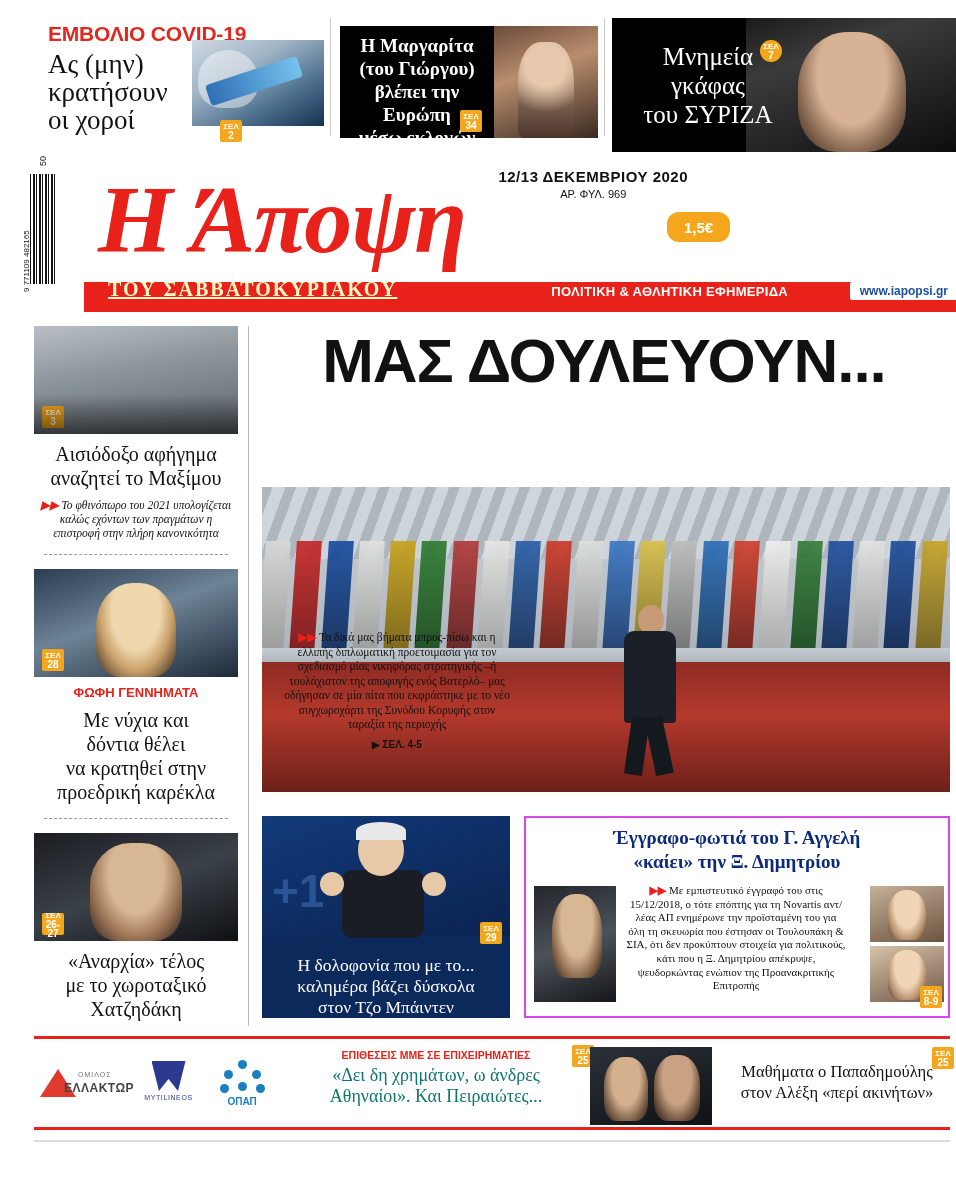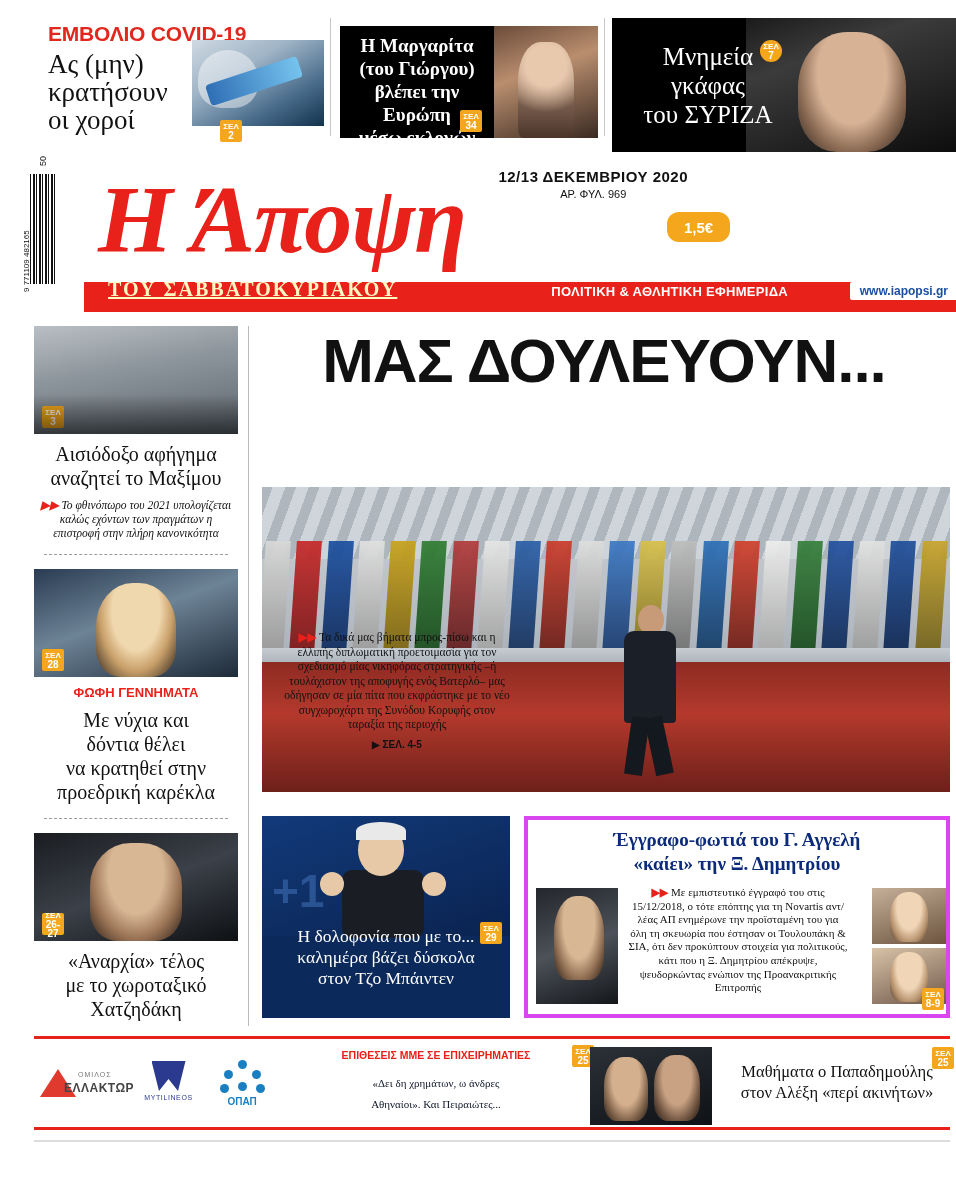--- a/index.html
+++ b/index.html
@@ -248,28 +248,28 @@
   }
   .biden .person .suit {
     position:absolute; left:14px; top:46px; width:82px; height:68px; background:#1a1d23; border-radius:10px;
   }
   .biden .person .hand1, .biden .person .hand2 {
     position:absolute; top:48px; width:24px; height:24px; border-radius:50%; background:#e7c9a8;
   }
   .biden .person .hand1 { left:-8px; }
   .biden .person .hand2 { left:94px; }
   .biden .txt {
-    position:absolute; left:0; bottom:0; width:248px; padding:10px 8px 29px;
+    position:absolute; left:0; bottom:0; width:248px; padding:10px 8px 0;
     color:#fff; text-align:center;
     font-family:"Liberation Serif", serif; font-size:17.5px; line-height:21px;
   }
   .biden .pagetag { position:absolute; right:8px; top:106px; }
 
   
-  .angeli { position:absolute; left:524px; top:816px; width:426px; height:202px; border:4px solid #d946ef; }
+  .angeli { position:absolute; left:524px; top:816px; width:426px; height:202px; border:2px solid #d946ef; }
   .angeli .hd {
     color:#0b2a7a; font-family:"Liberation Serif", serif; font-weight:bold;
     font-size:19px; line-height:24px; text-align:center; padding:8px 6px 4px;
   }
   .angeli .hd .blue2 { color:#0b2a7a; }
   .angeli .row { position:absolute; left:0; top:66px; width:426px; height:130px; }
   .angeli .ph-left {
     position:absolute; left:8px; top:2px; width:82px; height:116px;
     background:linear-gradient(160deg,#23262b 0%,#4c5259 50%,#14161a 100%); overflow:hidden;
   }
@@ -308,21 +308,21 @@
     background:#2b3a8f; clip-path:polygon(0 0,100% 0,78% 100%,50% 60%,22% 100%);
   }
   .logo-mytil .t { font-size:7px; color:#2b3a8f; font-family:"Liberation Sans", sans-serif; letter-spacing:.6px; margin-top:3px; }
   .logo-opap { position:relative; width:62px; height:52px; text-align:center; }
   .logo-opap .dots { position:relative; width:44px; height:34px; margin:0 auto; }
   .logo-opap .dots i { position:absolute; width:9px; height:9px; border-radius:50%; background:#1a7fc1; }
   .logo-opap .t { font-size:10px; color:#1a7fc1; font-weight:bold; font-family:"Liberation Sans", sans-serif; margin-top:2px; }
 
   .bb-mid { position:absolute; left:252px; top:10px; width:300px; }
   .bb-mid .kick { color:#e8211a; font-family:"Liberation Sans", sans-serif; font-weight:bold; font-size:10.5px; text-align:center; }
-  .bb-mid .tx { font-family:"Liberation Serif", serif; font-size:11px; line-height:21px; color:#0f172a; text-align:center; margin-top:12px; }
+  .bb-mid .tx { font-family:"Liberation Serif", serif; font-size:18px; line-height:21px; color:#0f766e; text-align:center; margin-top:4px; }
   .bb-mid .pagetag { position:absolute; right:-8px; top:-4px; }
 
   .bb-photo { position:absolute; left:556px; top:8px; width:122px; height:78px; background:linear-gradient(160deg,#2b3138,#0f1216); overflow:hidden; }
   .bb-photo:after{
     content:""; position:absolute; left:14px; top:10px; width:44px; height:64px;
     background:radial-gradient(ellipse at 50% 34%, #d5b08e 0 44%, #7d6048 72%, #1d1713 100%);
     border-radius:44% 44% 28% 28%;
   }
   .bb-photo:before{
     content:""; position:absolute; left:64px; top:8px; width:46px; height:66px;

